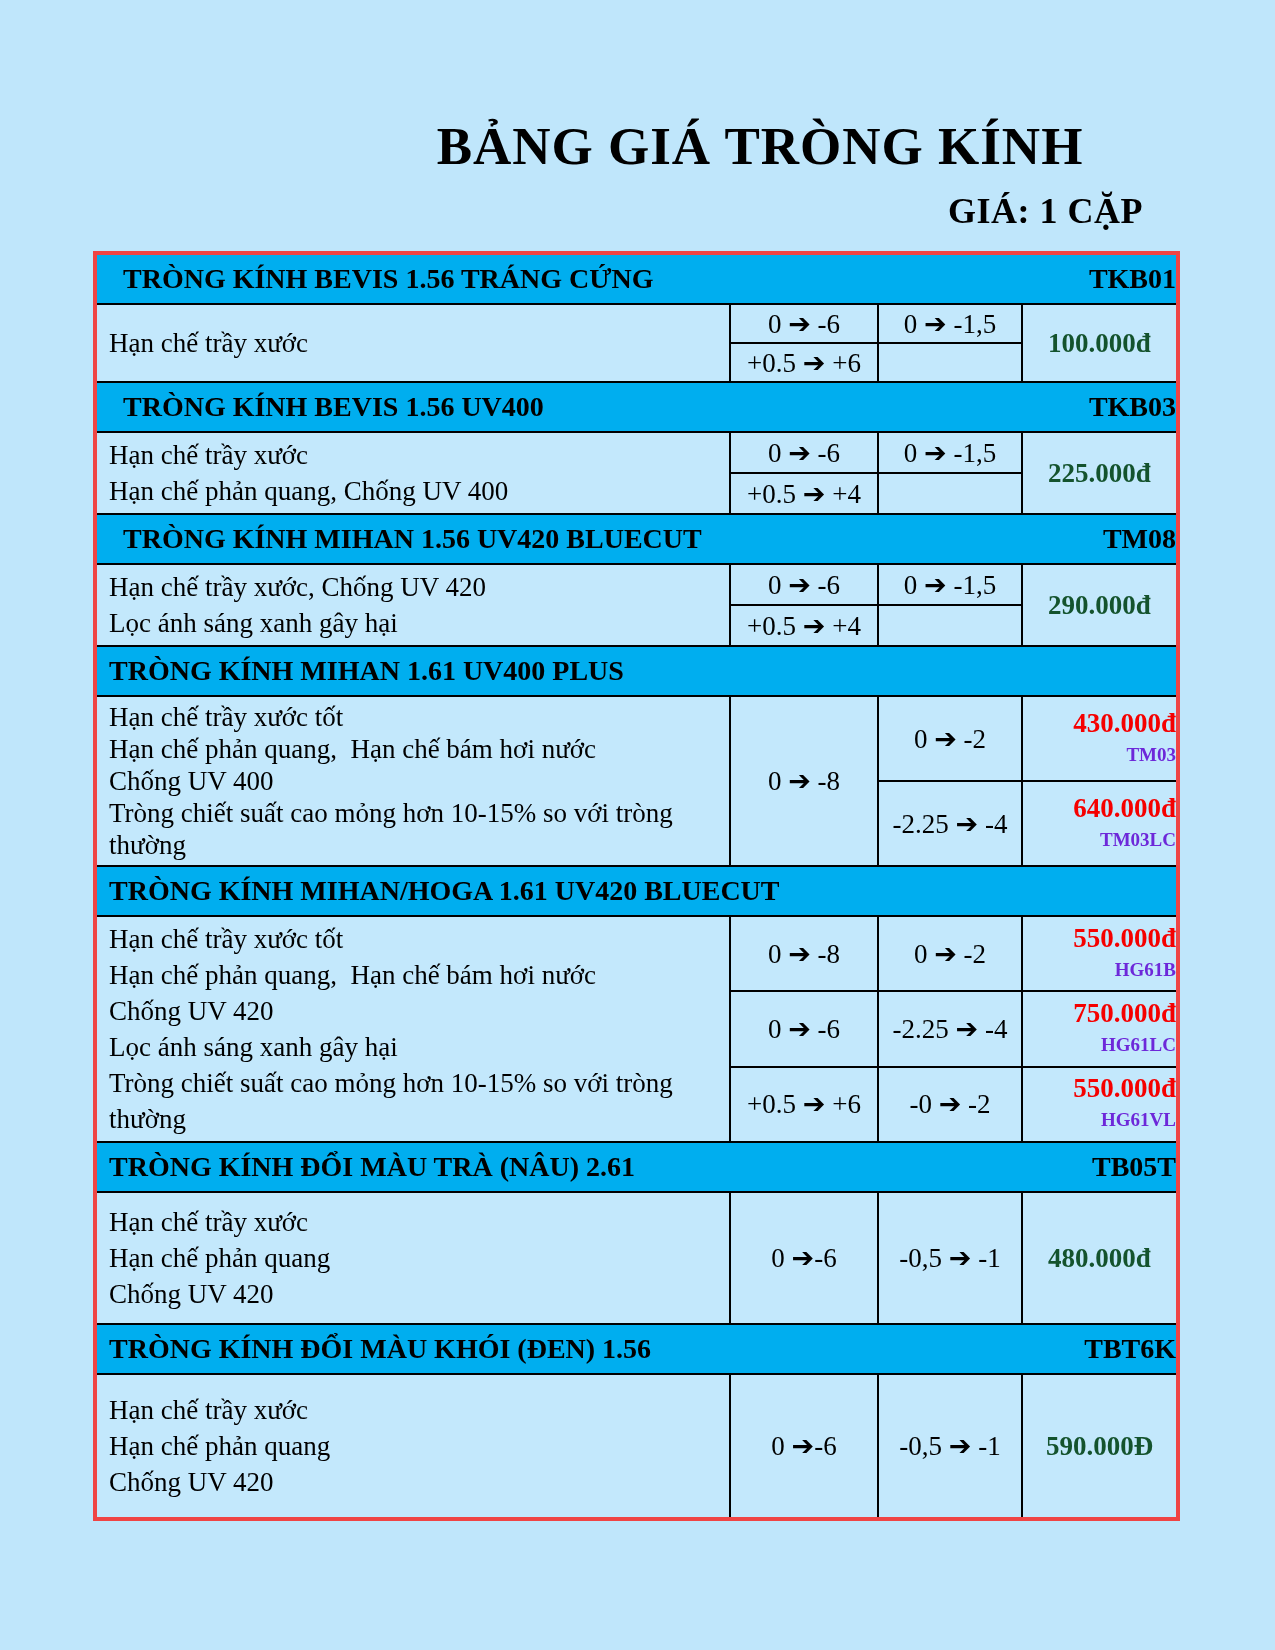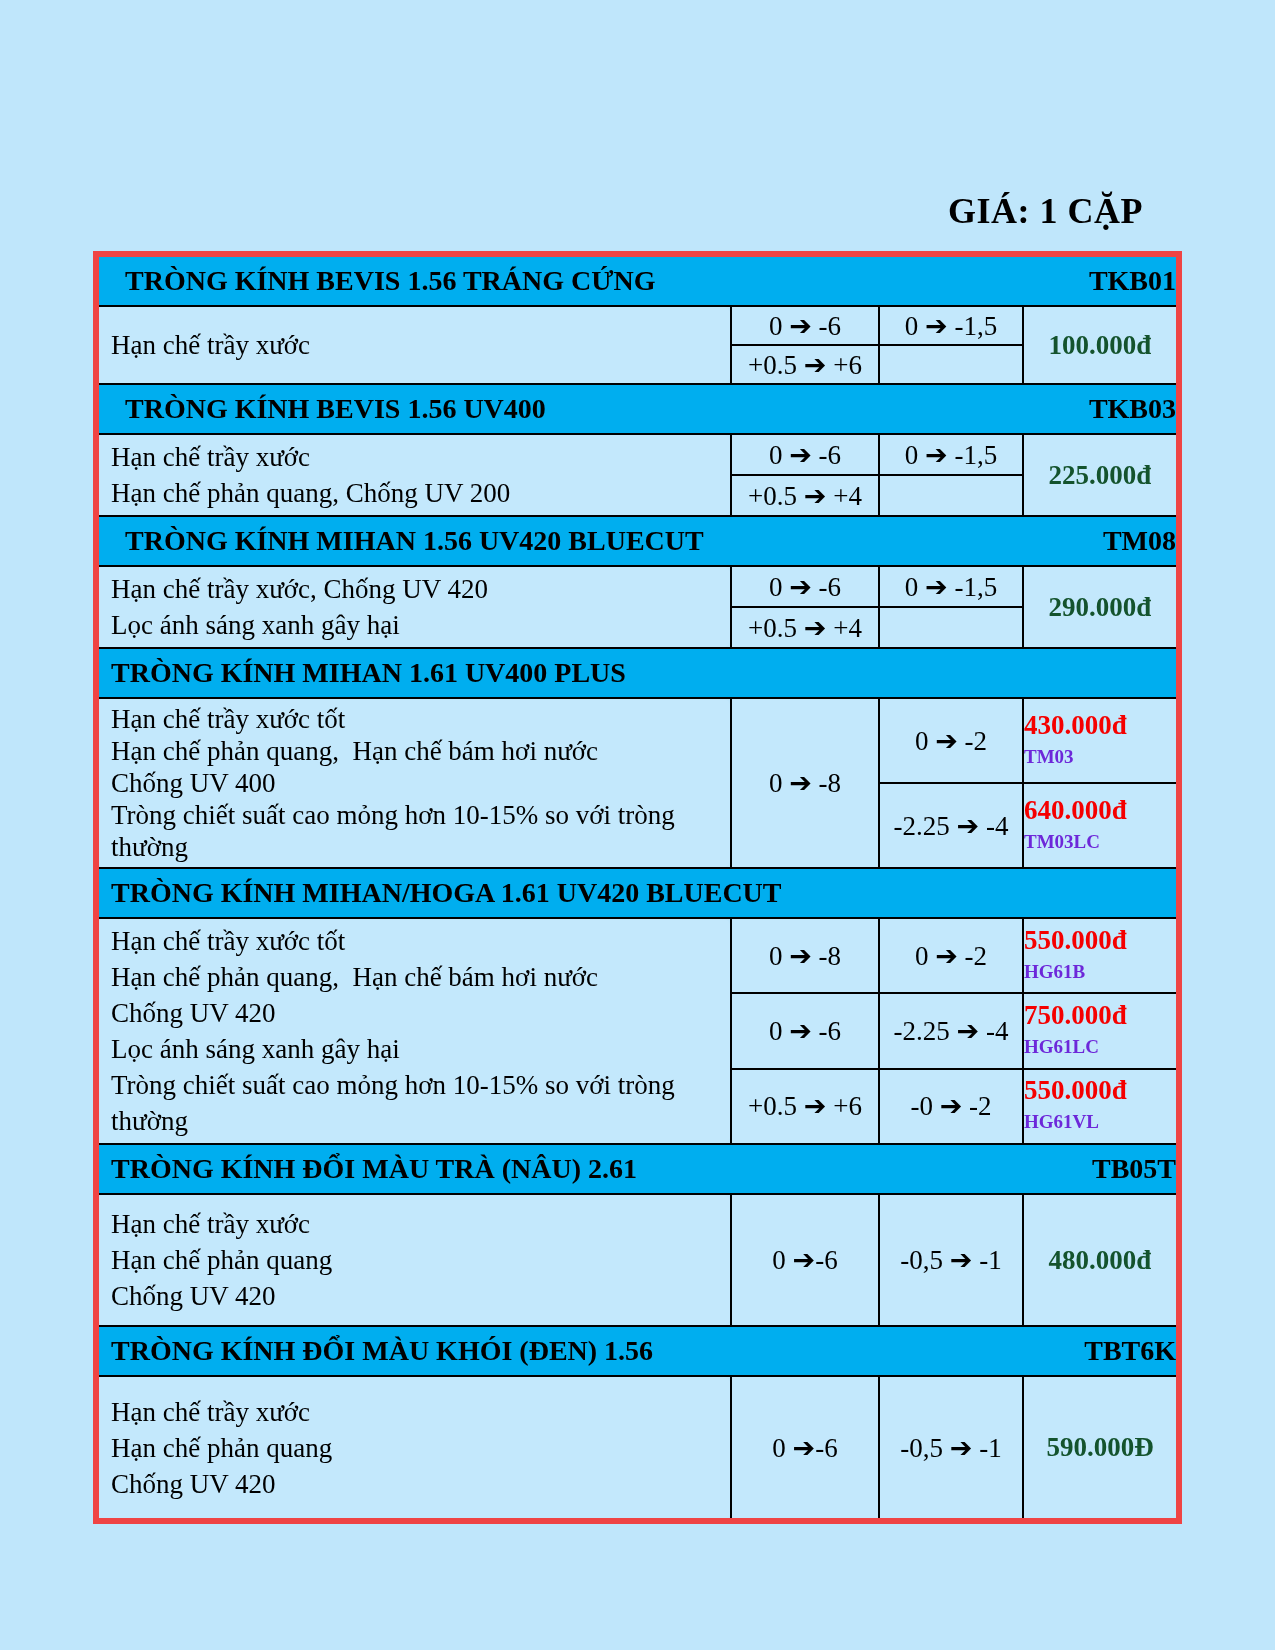--- a/index.html
+++ b/index.html
@@ -35,21 +35,21 @@
   .doc-subtitle {
     position: absolute; right: 132px; top: 190px;
     font-weight: bold; font-size: 36px; letter-spacing: 0.5px;
   }
   
   table.price-table {
     border-collapse: collapse;
     margin-left: 93px;
     width: 1083px;
     table-layout: fixed;
-    border: 6px solid #ef4444;
+    border: 4px solid #ef4444;
   }
   .price-table td { border: 2px solid #000; padding: 0; background: #c3e8fc; }
   td.sec-header { background: #00aeef; height: 48px; }
   .hdr-flex { display: flex; align-items: center; height: 100%; }
   .hdr-title { flex: 1 1 auto; font-weight: bold; font-size: 28px; white-space: nowrap; }
   .pad-lg .hdr-title { padding-left: 26px; }
   .pad-sm .hdr-title { padding-left: 12px; }
   .hdr-code { flex: 0 0 150px; text-align: right; font-weight: bold; font-size: 28px; }
   td.desc { vertical-align: middle; padding: 4px 8px 4px 12px; border-radius: 10px; }
   .desc-line { font-size: 27px; line-height: 36px; white-space: pre-wrap; }
@@ -57,33 +57,34 @@
   td.pw {
     text-align: center; vertical-align: middle;
     font-size: 27px;
     font-family: "Liberation Serif", "DejaVu Sans", serif;
     margin-left: 16px;
   }
   td.price {
     text-align: center; vertical-align: middle;
     font-weight: bold; font-size: 27px; color: #14532d;
   }
-  td.price-code { text-align: left; vertical-align: middle; margin-left: 36px; }
+  td.price-code { text-align: right; vertical-align: middle; margin-left: 36px; }
   .price-line { font-weight: bold; font-size: 27px; color: #f50000; line-height: 32px; }
   .code-line  { font-weight: bold; font-size: 19px; color: #6d28d9; line-height: 32px; }
   .r37 td { height: 37px; }
   .r65 { height: 65px; }
   .r60 { height: 60px; }
   .r132 { height: 132px; }
   .r145 { height: 145px; }
 </style>
 </head>
 <body>
 
 <div class="page-header">
+  <div class="doc-title">BẢNG GIÁ TRÒNG KÍNH</div>
   <div class="doc-subtitle">GIÁ: 1 CẶP</div>
 </div>
 
 <table class="price-table">
   <colgroup>
     <col style="width:635px">
       <col style="width:148px">
       <col style="width:144px">
       <col style="width:156px">
   </colgroup>
@@ -114,21 +115,21 @@
       <td colspan="4" class="sec-header pad-lg">
         <div class="hdr-flex">
           <span class="hdr-title">TRÒNG KÍNH BEVIS 1.56 UV400</span>
           <span class="hdr-code">TKB03</span>
         </div>
       </td>
     </tr>
     <tr class="r37">
       <td rowspan="2" class="desc">
         <div class="desc-line">Hạn chế trầy xước</div>
-        <div class="desc-line">Hạn chế phản quang, Chống UV 200</div>
+        <div class="desc-line">Hạn chế phản quang, Chống UV 400</div>
       </td>
       <td class="pw">0 ➔ -6</td>
       <td class="pw">0 ➔ -1,5</td>
       <td rowspan="2" class="price">225.000đ</td>
     </tr>
     <tr class="r37">
       <td class="pw">+0.5 ➔ +4</td>
       <td class="pw"></td>
     </tr>
 

